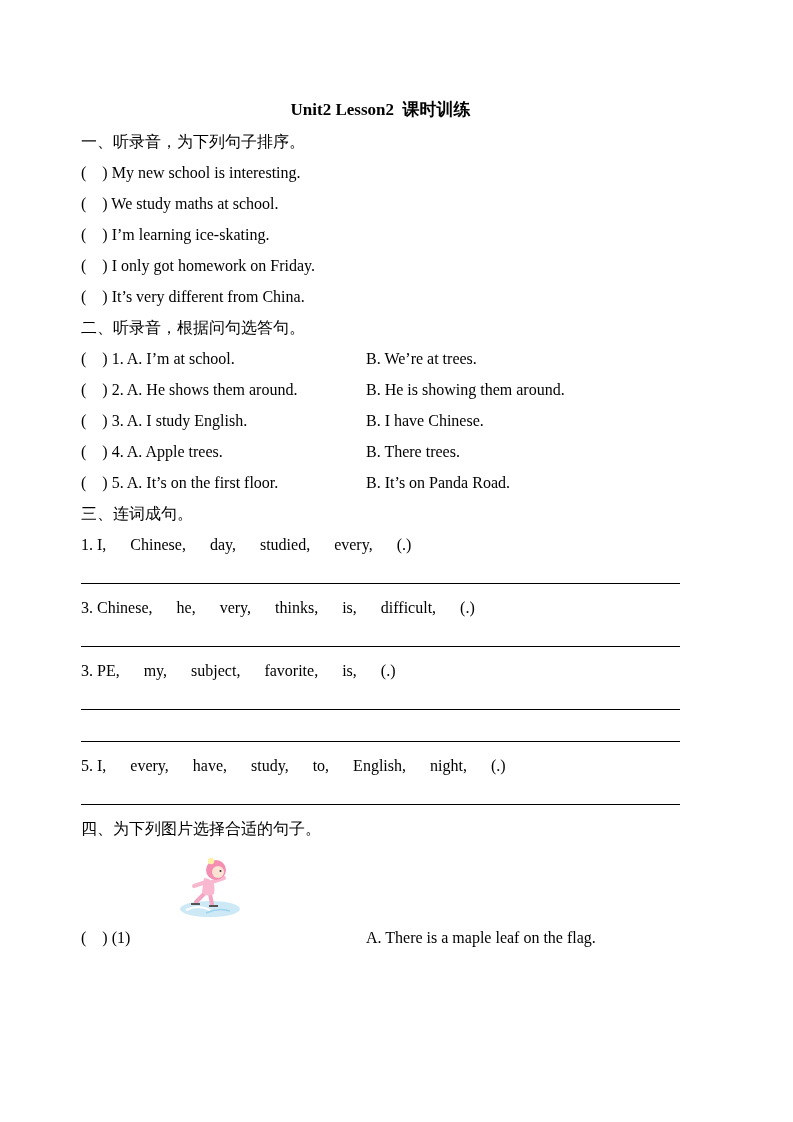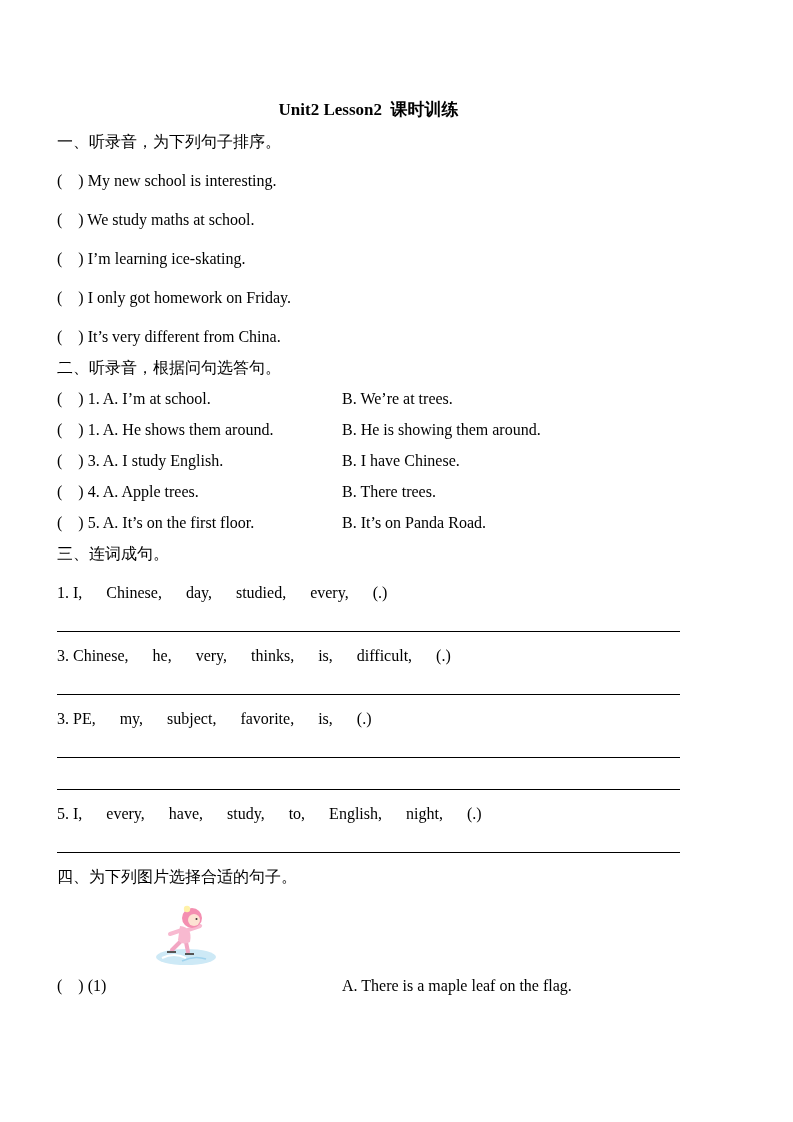--- a/index.html
+++ b/index.html
@@ -6,36 +6,35 @@
   .page {
     position: relative;
     width: 793px;
     height: 1122px;
     margin: 0 auto;
     background: #ffffff;
     color: #000000;
     font-family: "Liberation Serif", serif;
     font-size: 16px;
     box-sizing: border-box;
-    padding: 98px 113px 0 57px;
+    padding: 98px 113px 0 81px;
     overflow: hidden;
   }
   .title {
     text-align: center;
     font-weight: bold;
     font-size: 17px;
     line-height: 24px;
     margin-bottom: 4px;
     white-space: pre-wrap;
   }
   .line {
     height: 31px;
     line-height: 31px;
     white-space: pre-wrap;
-    margin-top: 8px;
   }
   .heading { height: 31px; line-height: 31px; white-space: pre-wrap; }
   .two-col { display: flex; height: 31px; line-height: 31px; }
   .two-col .col-left { width: 285px; white-space: pre-wrap; }
   .two-col .col-right { white-space: pre-wrap; }
   .answer-line {
     height: 23px;
     border-bottom: 1px solid #000000;
     margin-bottom: 8px;
   }
@@ -58,21 +57,21 @@
   <div class="line">(    ) I’m learning ice-skating.</div>
   <div class="line">(    ) I only got homework on Friday.</div>
   <div class="line">(    ) It’s very different from China.</div>
 
   <div class="heading">二、听录音，根据问句选答句。</div>
   <div class="two-col">
     <span class="col-left">(    ) 1. A. I’m at school.</span>
     <span class="col-right">B. We’re at trees.</span>
   </div>
   <div class="two-col">
-    <span class="col-left">(    ) 1. A. He shows them around.</span>
+    <span class="col-left">(    ) 2. A. He shows them around.</span>
     <span class="col-right">B. He is showing them around.</span>
   </div>
   <div class="two-col">
     <span class="col-left">(    ) 3. A. I study English.</span>
     <span class="col-right">B. I have Chinese.</span>
   </div>
   <div class="two-col">
     <span class="col-left">(    ) 4. A. Apple trees.</span>
     <span class="col-right">B. There trees.</span>
   </div>

